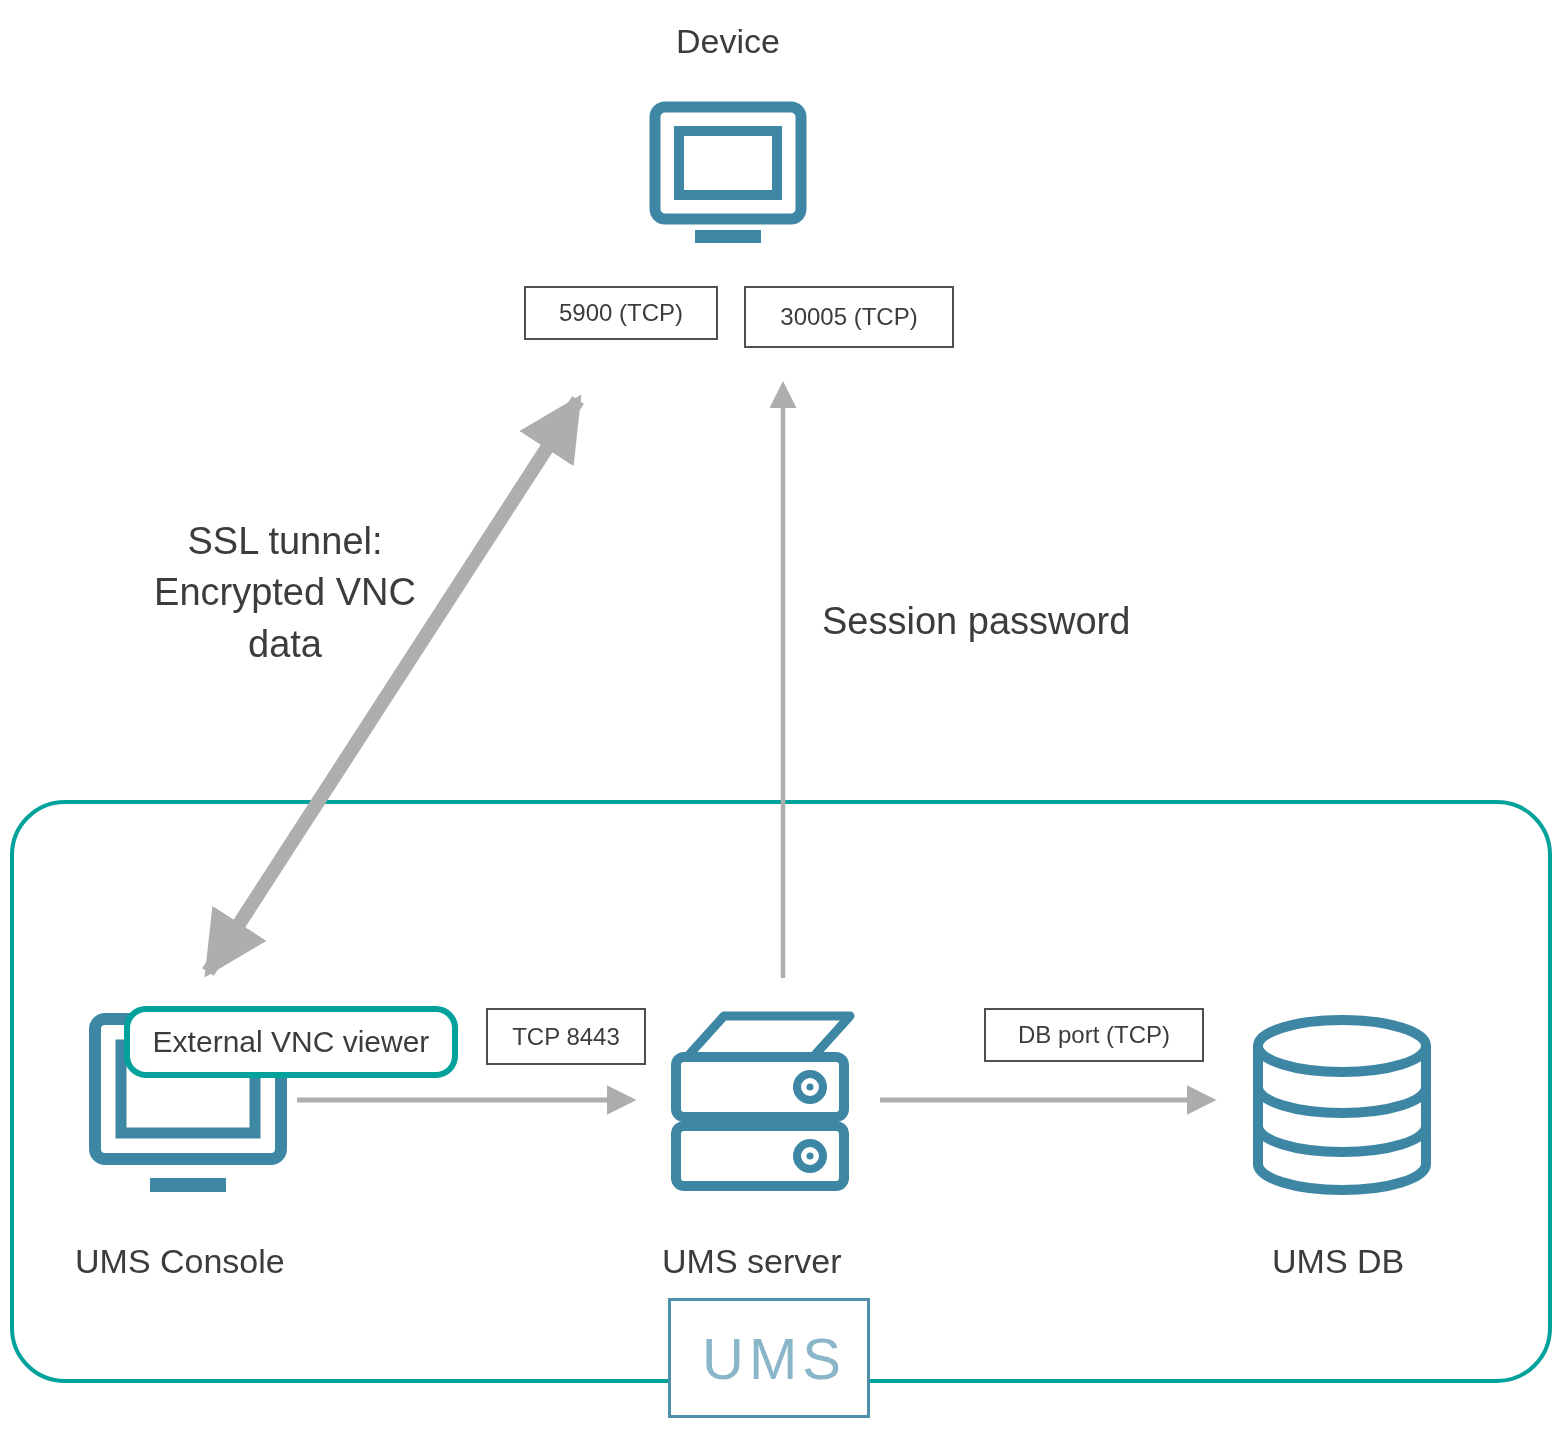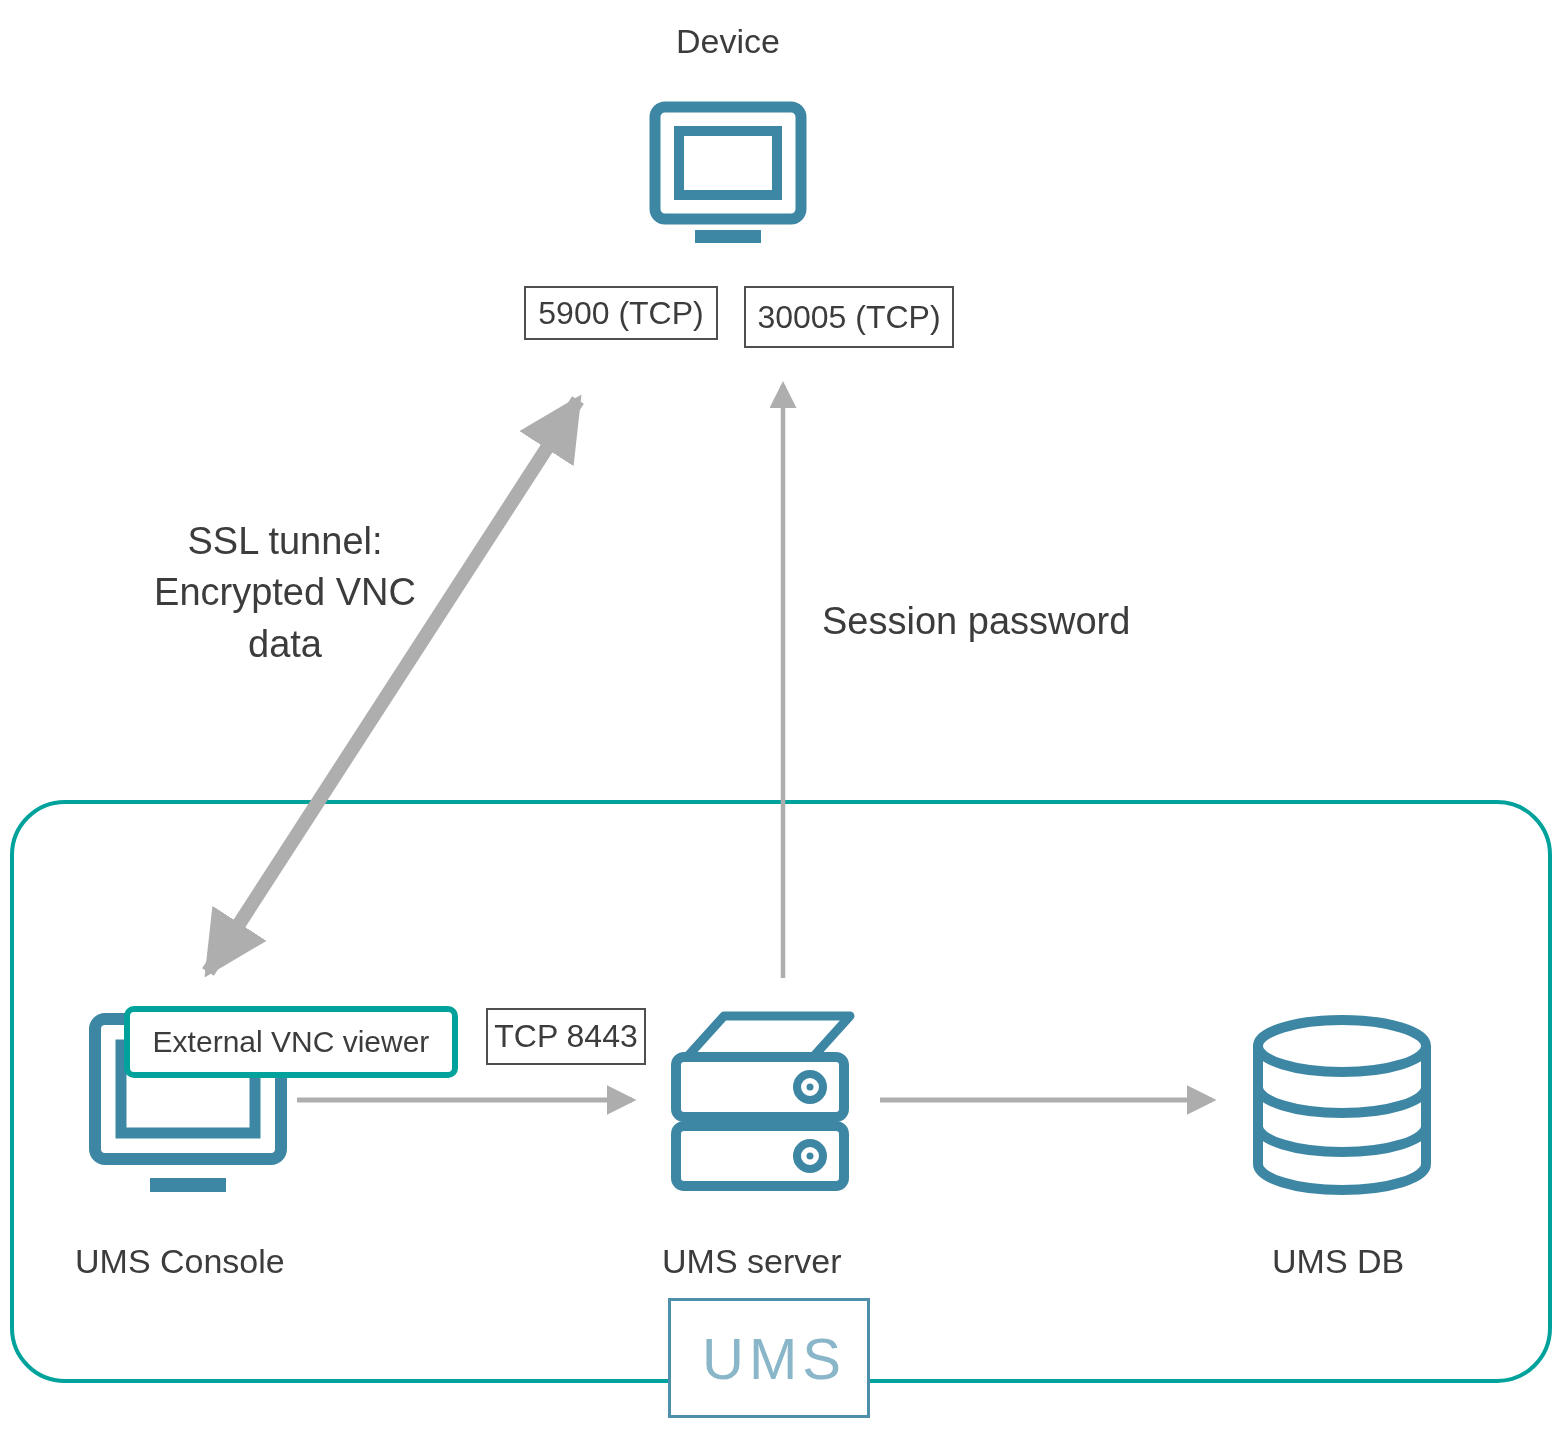--- a/index.html
+++ b/index.html
@@ -49,33 +49,33 @@
   .center-text { text-align: center; }
 
   
   .port-box {
     position: absolute;
     border: 2px solid var(--port_border, #4f4f4f);
     background: #ffffff;
     display: flex;
     align-items: center;
     justify-content: center;
-    font-size: 32px;
+    font-size: 24px;
     color: var(--text, #3c3c3c);
     box-sizing: border-box;
     white-space: nowrap;
   }
 
   
   .vnc-box {
     position: absolute;
     left: 124px; top: 1006px;
     width: 334px; height: 72px;
     border: 6px solid var(--zone, #00a29b);
-    border-radius: 10px;
+    border-radius: 22px;
     background: #ffffff;
     display: flex;
     align-items: center;
     justify-content: center;
     font-size: 30px;
     color: var(--text, #3c3c3c);
     box-sizing: border-box;
     z-index: 5;
     white-space: nowrap;
   }
@@ -157,20 +157,21 @@
   <svg class="icon-svg" style="left:662px; top:1000px;" width="196" height="200" viewBox="0 0 196 200">
     <path class="icon-stroke" d="M25,57 L62,16 L188,16 L151,57" stroke-width="9" stroke-linejoin="round"></path>
     <rect class="icon-stroke" x="14" y="57" width="168" height="60" rx="8" stroke-width="10"></rect>
     <circle class="icon-stroke" cx="148" cy="87" r="13" stroke-width="8"></circle>
     <circle class="icon-fill" cx="148" cy="87" r="3.5"></circle>
     <rect class="icon-stroke" x="14" y="126" width="168" height="60" rx="8" stroke-width="10"></rect>
     <circle class="icon-stroke" cx="148" cy="156" r="13" stroke-width="8"></circle>
     <circle class="icon-fill" cx="148" cy="156" r="3.5"></circle>
   </svg>
 
+  <div class="port-box" style="left:984px; top:1008px; width:220px; height:54px;">DB port (TCP)</div>
 
   <svg class="icon-svg" style="left:1250px; top:1012px;" width="184" height="188" viewBox="0 0 184 188">
     <ellipse class="icon-stroke" cx="92" cy="34" rx="84" ry="26" stroke-width="10"></ellipse>
     <path class="icon-stroke" d="M8,34 L8,152" stroke-width="10"></path>
     <path class="icon-stroke" d="M176,34 L176,152" stroke-width="10"></path>
     <path class="icon-stroke" d="M8,152 A84,26 0 0 0 176,152" stroke-width="10"></path>
     <path class="icon-stroke" d="M8,75 A84,26 0 0 0 176,75" stroke-width="10"></path>
     <path class="icon-stroke" d="M8,114 A84,26 0 0 0 176,114" stroke-width="10"></path>
   </svg>
 

